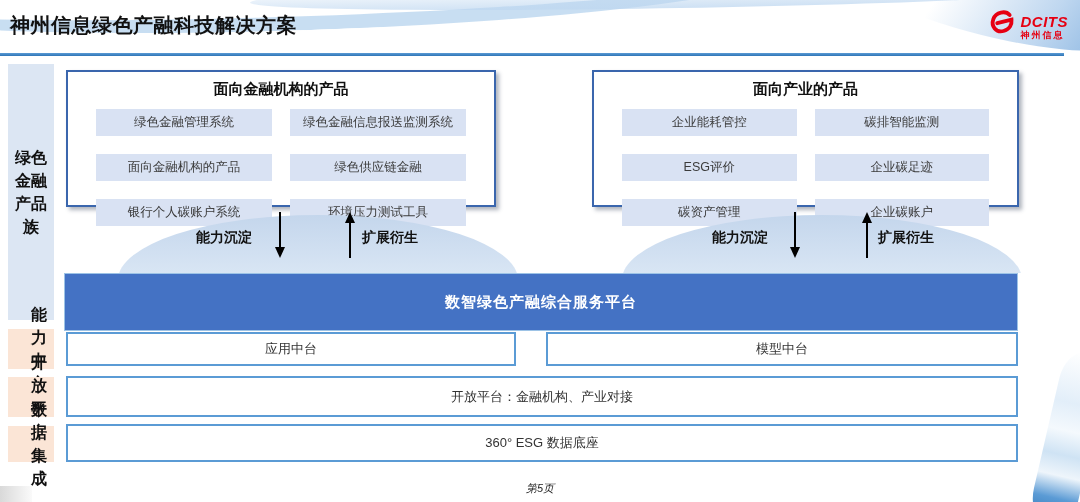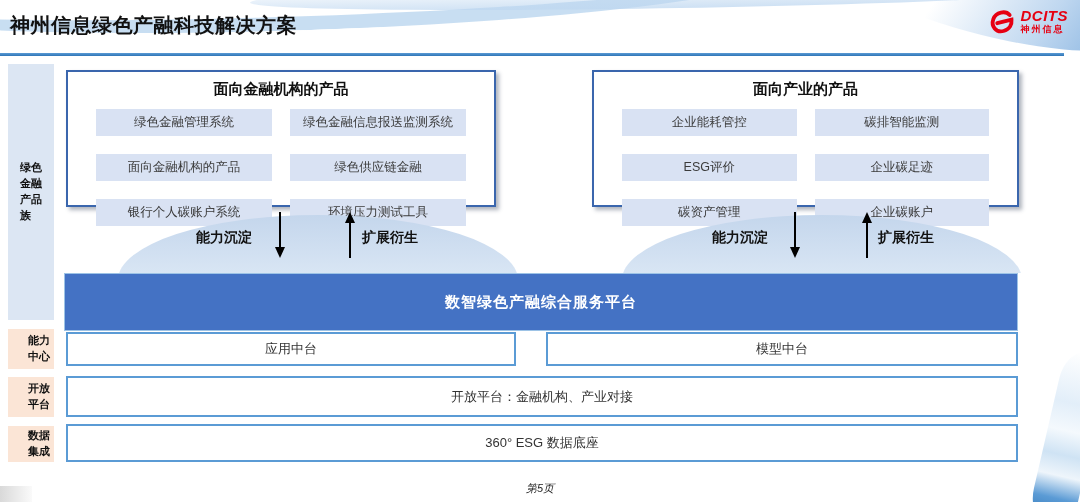--- a/index.html
+++ b/index.html
@@ -13,33 +13,33 @@
   .hdr { position:absolute; left:0; top:0; width:1080px; height:58px; background:#fff; }
   .hdr-swoosh-a { position:absolute; left:-180px; top:-62px; width:980px; height:92px;
     border-radius:50%; border-bottom:14px solid rgba(155,195,232,.55); transform:rotate(-2deg); }
   .hdr-swoosh-b { position:absolute; left:250px; top:-18px; width:860px; height:26px;
     border-radius:50%; background:linear-gradient(180deg,rgba(190,215,240,.0),rgba(190,215,240,.75)); transform:rotate(-1deg); }
   .hdr-swoosh-c { position:absolute; right:-60px; top:-34px; width:300px; height:70px;
     border-radius:50%; background:linear-gradient(110deg,rgba(207,226,244,0) 35%,rgba(175,205,236,.8) 70%,rgba(120,170,220,.9) 95%); transform:rotate(14deg); }
   .hdr-title { position:absolute; left:10px; top:12px; font-size:20px; font-weight:bold; color:#111; letter-spacing:.5px; }
   .hdr-rule { position:absolute; left:0; top:53px; width:1064px; height:3px;
     background:linear-gradient(180deg,#5b9bd5,#2e75b6); }
-  .logo { position:absolute; right:12px; top:8px; display:flex; align-items:flex-start; gap:4px; }
+  .logo { position:absolute; right:12px; top:8px; display:flex; align-items:flex-end; gap:4px; }
   .logo-txt { display:flex; flex-direction:column; line-height:1; }
   .logo-en { color:#e60012; font-weight:bold; font-style:italic; font-size:15px; letter-spacing:.5px; }
   .logo-cn { color:#e60012; font-size:9px; font-weight:bold; letter-spacing:2px; margin-top:2px; }
   
   .side { position:absolute; left:8px; width:46px; display:flex; align-items:center; justify-content:center; }
   .side-family { top:64px; height:256px; background:#dce6f3; }
   .side-peach { background:#fbe5d6;padding-left:16px; }
   .side-cap  { top:329px; height:40px; }
   .side-open { top:377px; height:40px; }
   .side-data { top:426px; height:36px;font-family:Liberation Serif, serif; }
-  .vwrap { display:inline-block; width:2em; font-size:11px; font-weight:bold; color:#111;
-    word-break:break-all; line-height:1.45; }
+  .vwrap { display:inline-block; width:2em; font-size:16px; font-weight:bold; color:#111;
+    text-align:center; word-break:break-all; line-height:1.45; }
   
   .pbox { position:absolute; top:70px; height:137px; background:#fff;
     border:2px solid #3a66ad; box-shadow:3px 3px 4px rgba(80,90,110,.45); }
   .pbox-fin { left:66px; width:430px; }
   .pbox-ind { left:592px; width:427px; }
   .pbox-title { text-align:center; font-size:15px; font-weight:bold; color:#111; margin-top:8px; }
   .pgrid { display:grid; grid-template-columns:1fr 1fr; column-gap:26px; row-gap:14px;
     padding:10px 28px 0 28px;gap:18px; }
   .pitem { background:#d9e2f3; height:27px; line-height:27px; text-align:center;
     font-size:12.5px; color:#3b3b3b; white-space:nowrap; overflow:hidden; }

